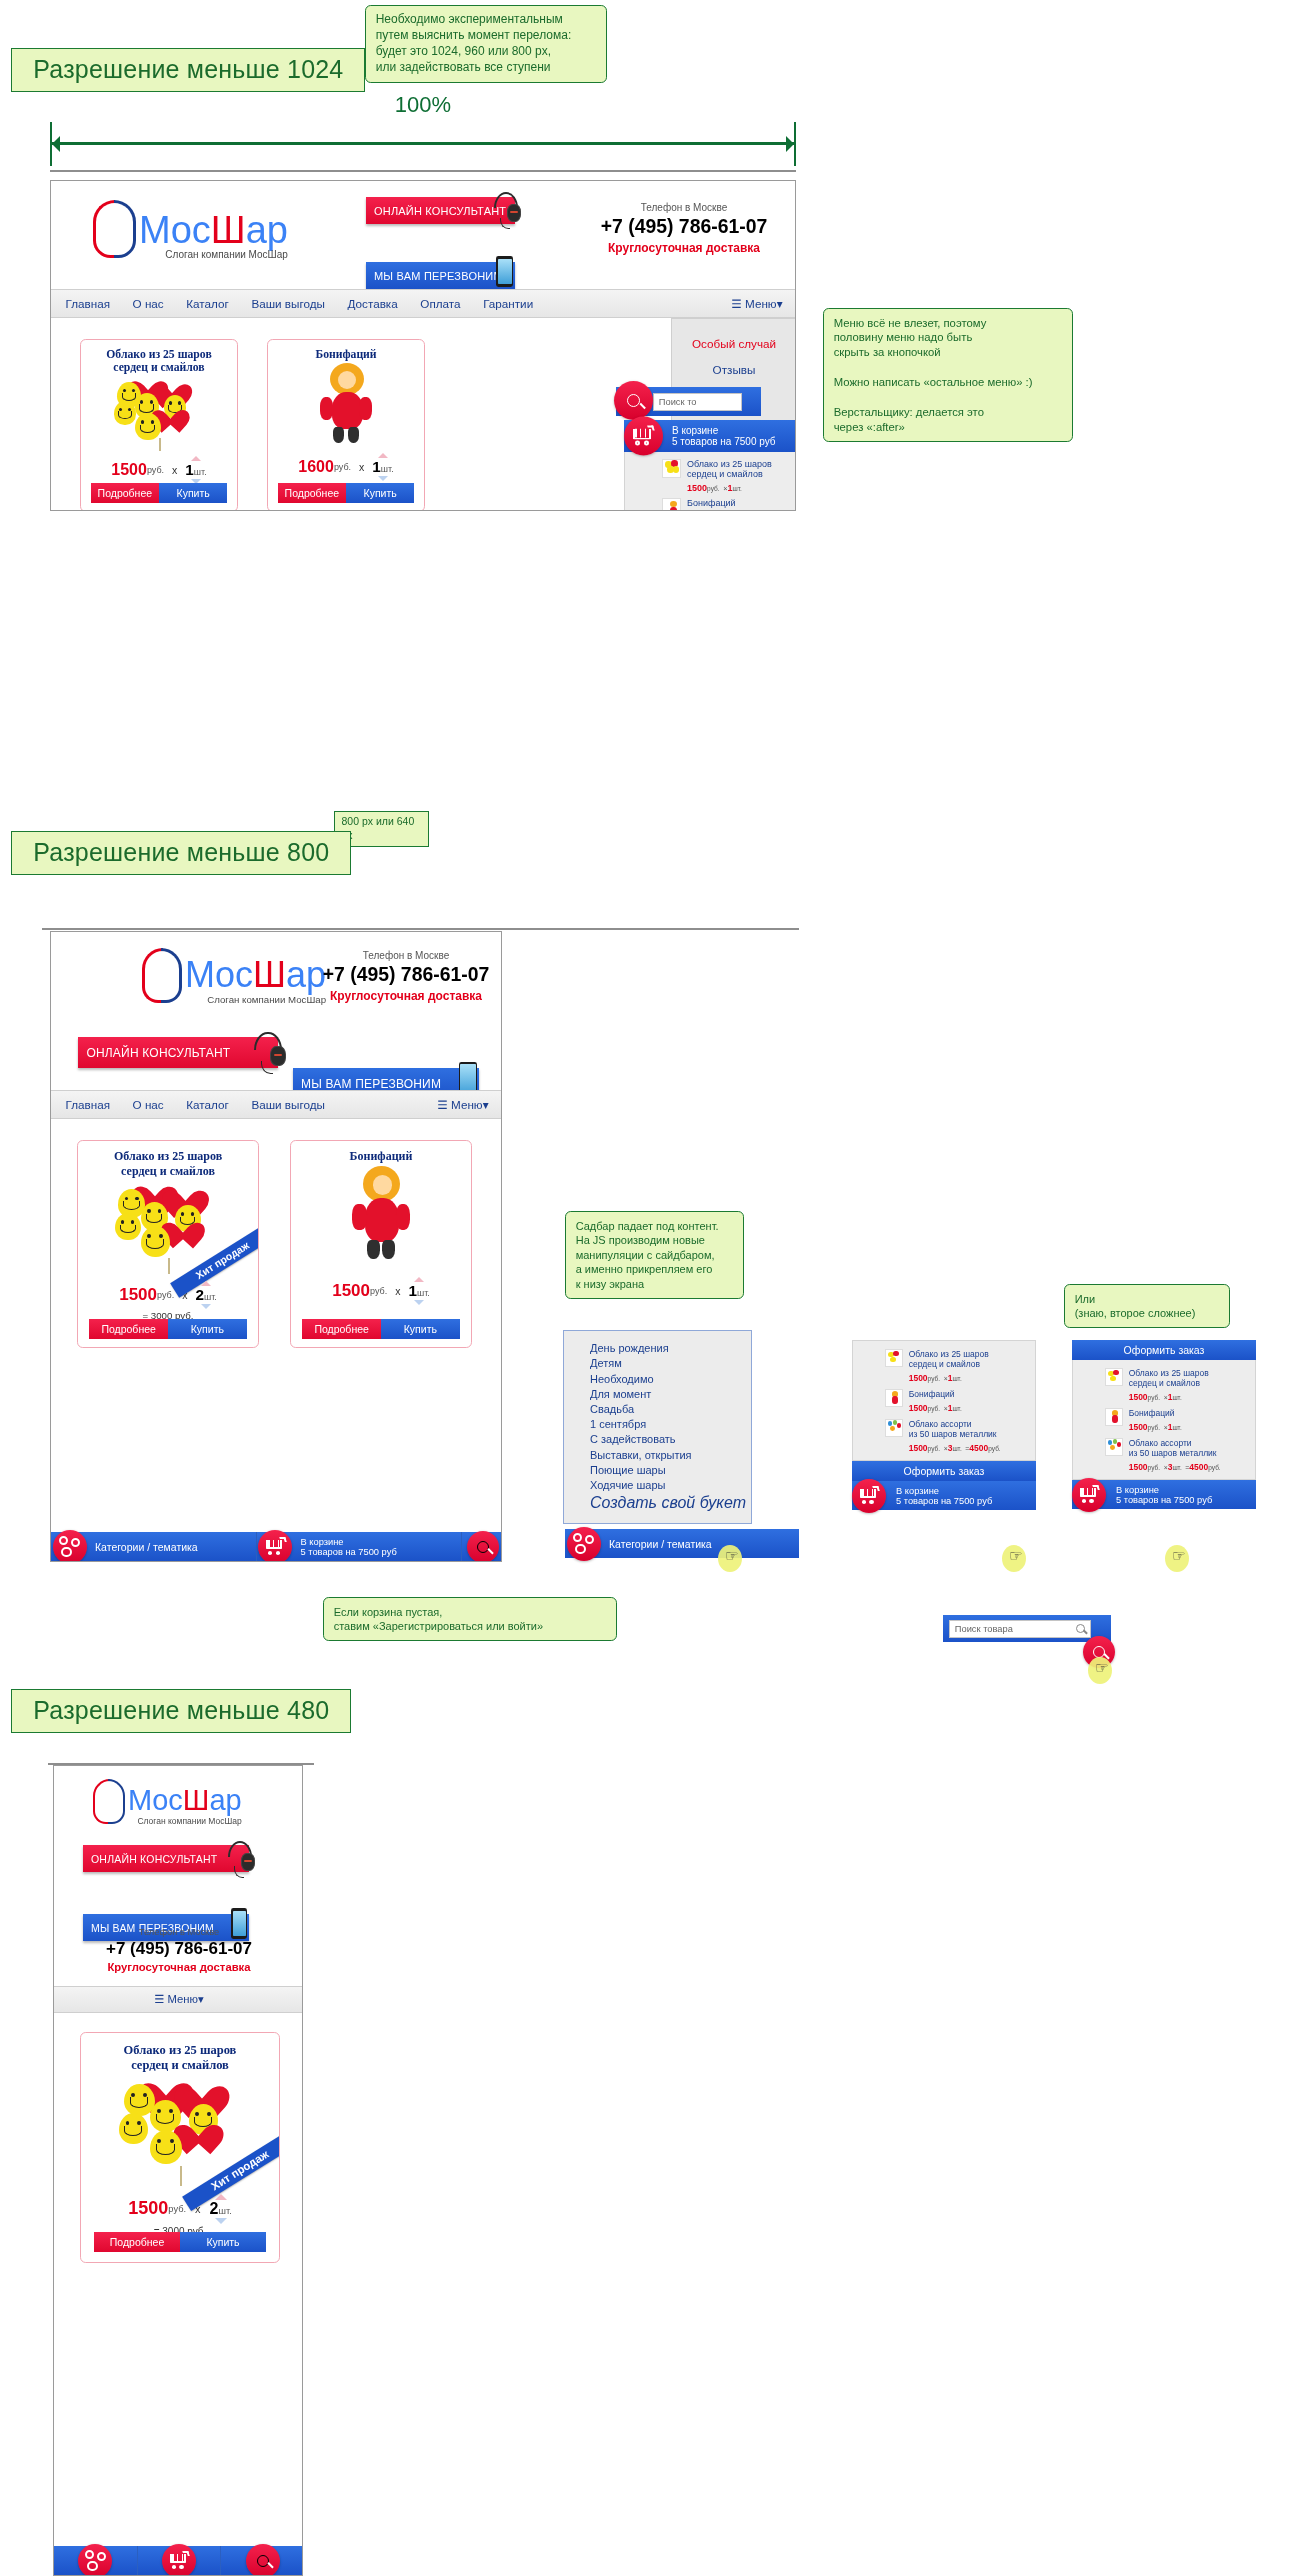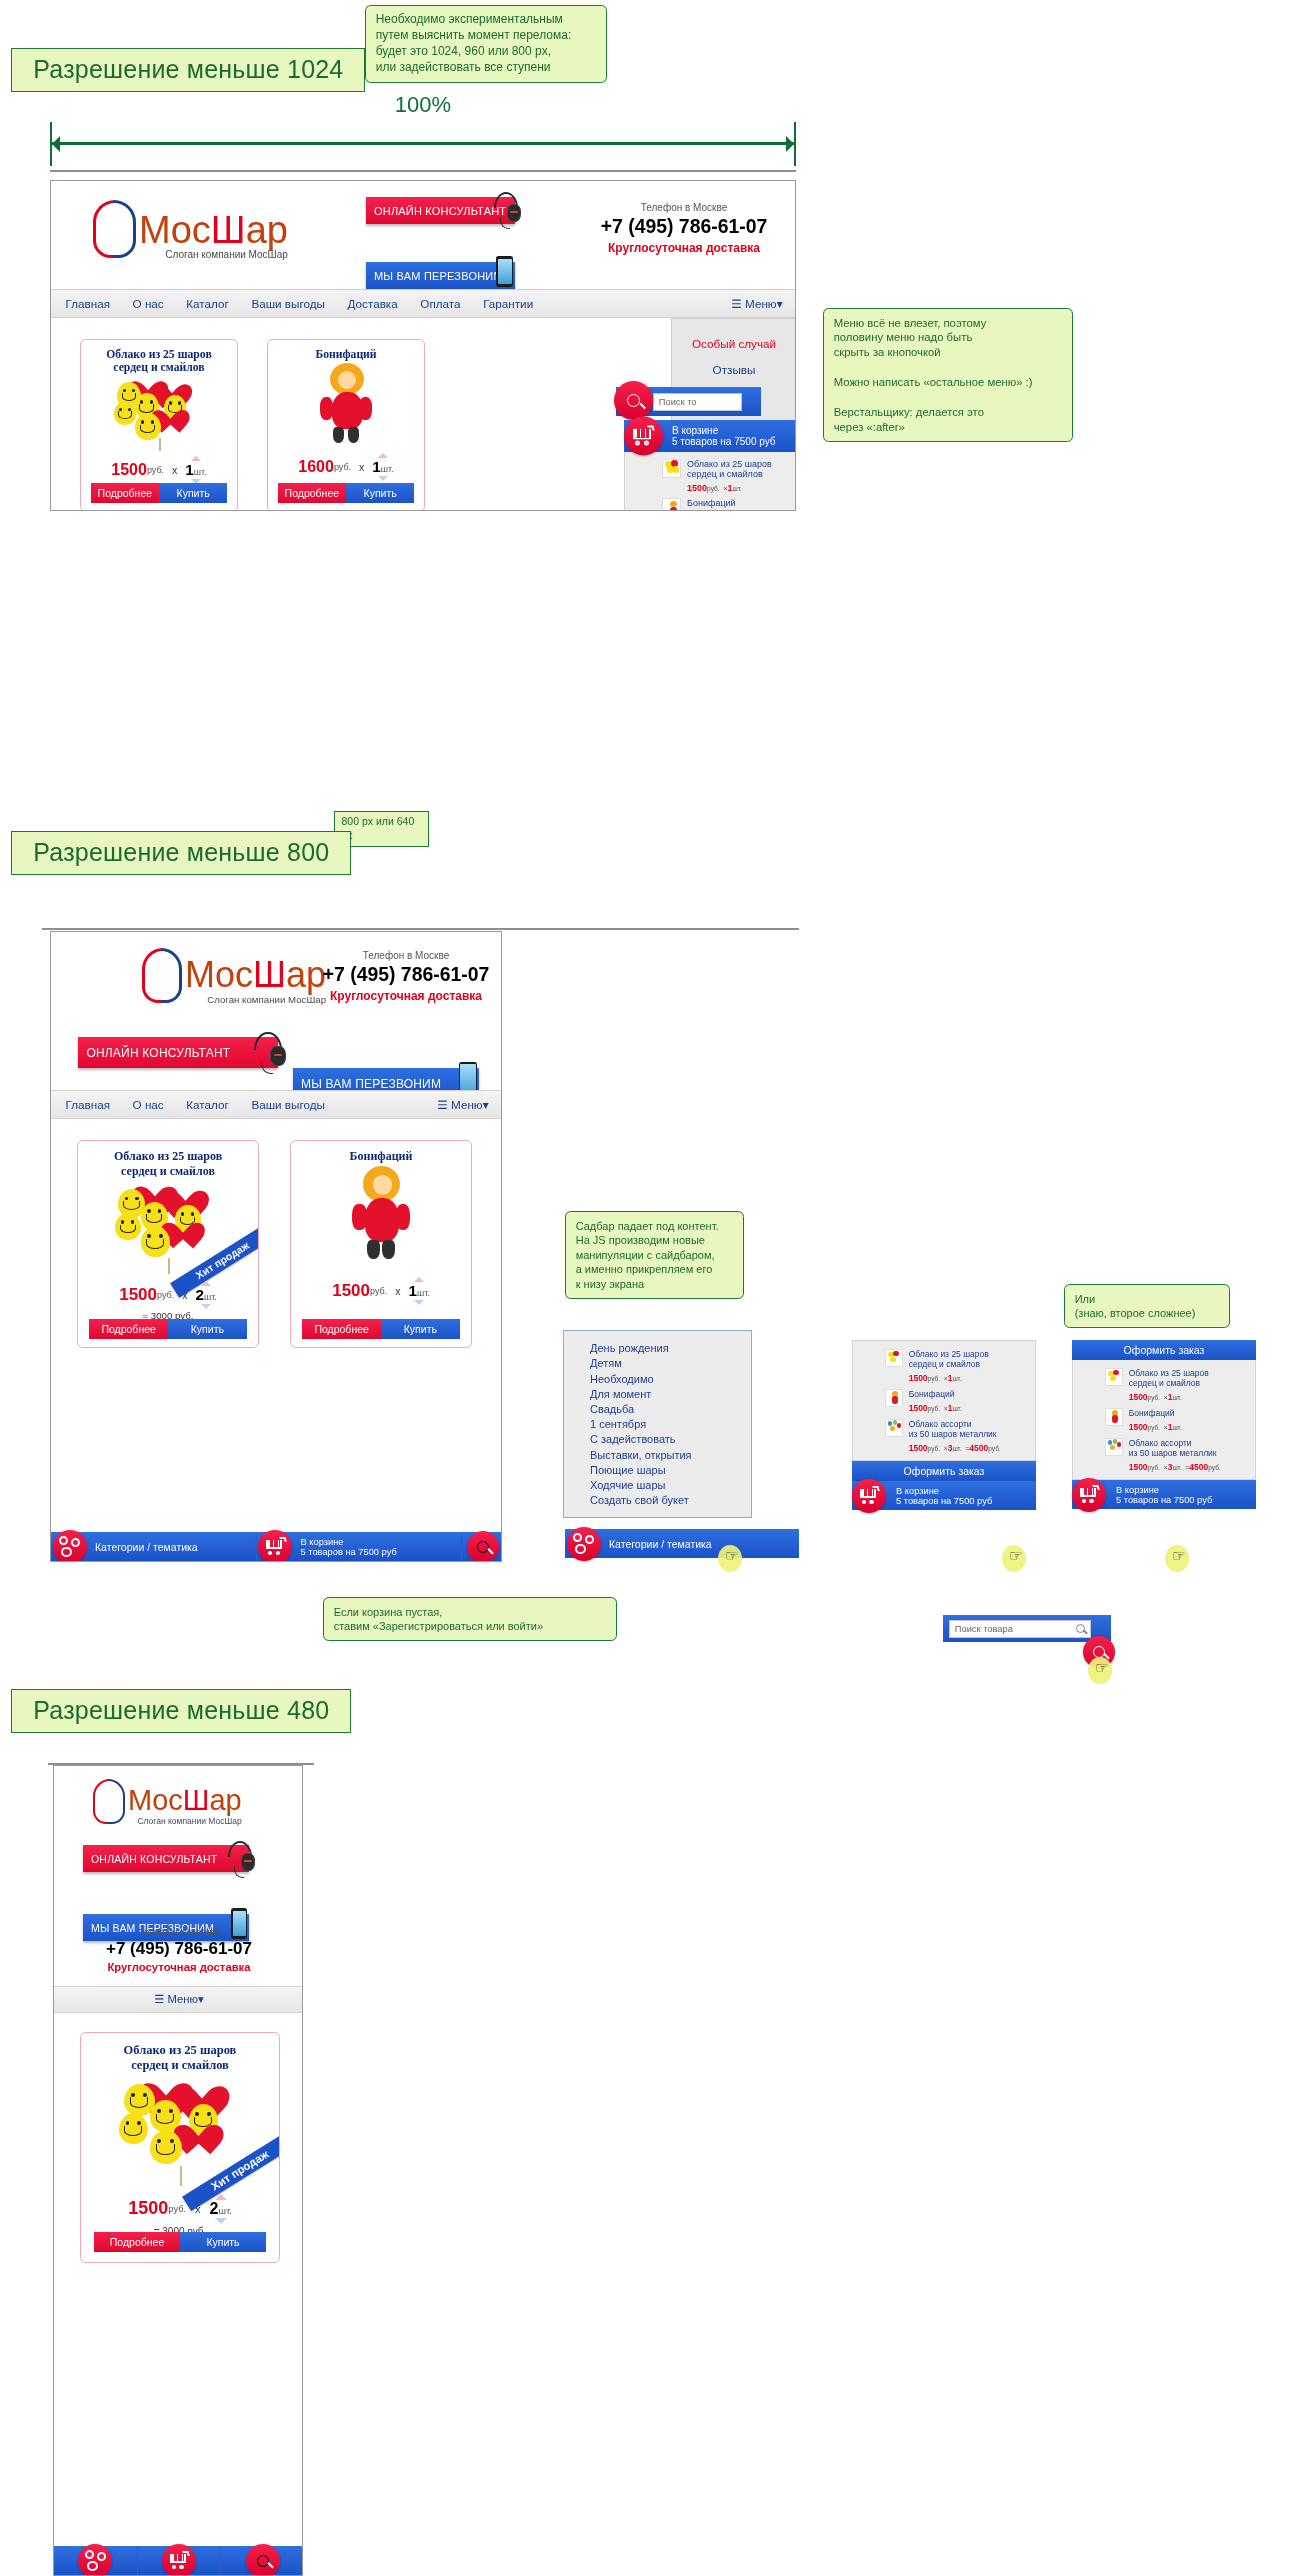--- a/index.html
+++ b/index.html
@@ -47,21 +47,21 @@
   .frame {
     position:absolute;
     background:#fff;
     border:0.8px solid #9a9a9a;
     overflow:hidden;
   }
   .logo-row { display:flex; align-items:flex-end; }
   .logo-mark { position:relative; }
   .logo-txt { font-family:"Liberation Sans", sans-serif; font-weight:400; line-height:.95; }
   .logo-txt .c-r { color:#e3001b; }
-  .logo-txt .c-k { color:#c2410c; }
+  .logo-txt .c-k { color:#3b82f6; }
   .slogan { color:#4a4a4a; text-align:right; }
 
   
   .btn-banner {
     position:relative; color:#fff; display:flex; align-items:center;
     justify-content:flex-start; white-space:nowrap; overflow:visible;
     box-shadow:0 1.6px 2.4px rgba(0,0,0,.28);
   }
   .btn-banner.red { background:linear-gradient(#f4214c,#e0072f); }
   .btn-banner.blue { background:linear-gradient(#2f6fe0,#1b52c8); }
@@ -650,21 +650,21 @@
   <div style="font-size:11px;padding:1.6px 0;">День рождения</div>
   <div style="font-size:11px;padding:1.6px 0;">Детям</div>
   <div style="font-size:11px;padding:1.6px 0;">Необходимо</div>
   <div style="font-size:11px;padding:1.6px 0;">Для момент</div>
   <div style="font-size:11px;padding:1.6px 0;">Свадьба</div>
   <div style="font-size:11px;padding:1.6px 0;">1 сентября</div>
   <div style="font-size:11px;padding:1.6px 0;">С задействовать</div>
   <div style="font-size:11px;padding:1.6px 0;">Выставки, открытия</div>
   <div style="font-size:11px;padding:1.6px 0;">Поющие шары</div>
   <div style="font-size:11px;padding:1.6px 0;">Ходячие шары</div>
-  <div style="font-size:11px;padding:1.6px 0;">Создать свой букет</div>
+  <div style="font-size:16px;padding:1.6px 0;font-style:italic;">Создать свой букет</div>
 </div>
 
 <div class="bb-seg" style="position:absolute;left:565px; top:1529px; width:234px; height:29px; padding-left:44px;">
   <span class="cart-circle" style="left:1.6px;width:34px;height:34px;">
     <span class="catglyph" style="width:21px;height:21px;">
       <i style="left:0;top:0;width:9px;height:9px;"></i>
       <i style="right:0;top:1.6px;width:9px;height:9px;"></i>
       <i style="left:2.4px;bottom:0;width:10.5px;height:10.5px;"></i>
     </span>
   </span>

